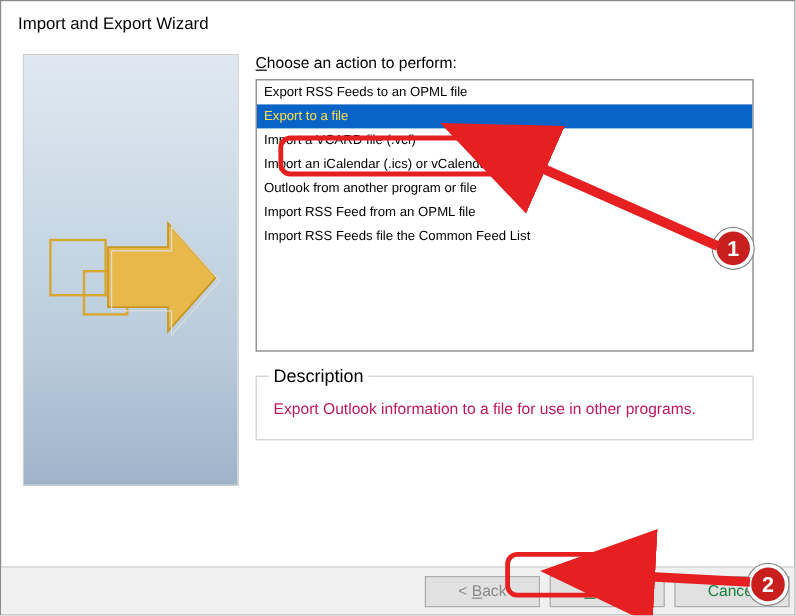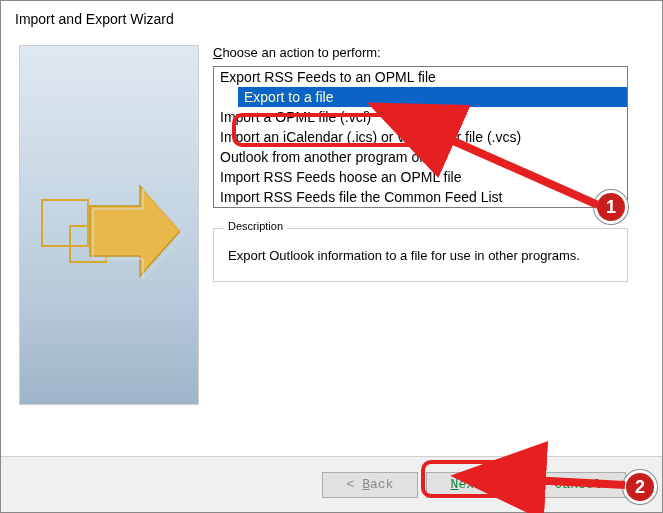--- a/index.html
+++ b/index.html
@@ -45,66 +45,64 @@
       display: flex;
       flex-direction: column;
     }
     .label {
       margin-bottom: 6px;
       color: #000;
     }
     .label .u { text-decoration: underline; }
     .listbox {
       border: 1px solid #7a7a7a;
-      height: 142px;
+      height: 227px;
       background: #fff;
       overflow: hidden;
-      font-size: 14px;
+      font-size: 11px;
       padding: 0;
     }
     .listbox .item {
       padding: 1px 6px;
       white-space: nowrap;
       cursor: default;
       line-height: 18px;
     }
     .listbox .item.selected {
       background: #0a64c8;
-      color: #fef9c3;
-      margin-left: 24px;
+      color: #fde047;
     }
     .groupbox {
       margin-top: 20px;
       position: relative;
       border: 1px solid #cfcfcf;
       padding: 18px 14px 16px 14px;
     }
     .groupbox .legend {
       position: absolute;
       top: -9px;
       left: 10px;
       background: #fff;
       padding: 0 4px;
       color: #000;
-      font-size: 11px;
+      font-size: 15px;
     }
     .groupbox .desc {
-      color: #000000;
+      color: #be185d;
       line-height: 1.35;
     }
     .footer {
       border-top: 1px solid #d0d0d0;
       background: #f0f0f0;
-      height: 56px;
+      height: 40px;
       display: flex;
       justify-content: flex-end;
       align-items: center;
       gap: 8px;
-      padding: 0 36px;
-      font-family: Liberation Mono, monospace;
+      padding: 0 4px;
     }
     .btn {
       min-width: 96px;
       height: 26px;
       border: 1px solid #adadad;
       background: #e1e1e1;
       font-family: inherit;
       font-size: 13px;
       color: #15803d;
       cursor: pointer;
@@ -142,24 +140,24 @@
         <path d="M 70 160 L 120 160 L 120 140 L 160 185 L 120 230 L 120 210 L 70 210 Z" fill="none" stroke="#dcdcdc" stroke-width="1" transform="translate(3,3)"></path>
       </svg>
     </div>
 
     <div class="right">
       <div class="label"><span class="u">C</span><span>hoose an action to perform:</span></div>
 
       <div class="listbox" id="listbox">
           <div class="item">Export RSS Feeds to an OPML file</div>
           <div class="item selected">Export to a file</div>
-          <div class="item">Import a OPML file (.vcf)</div>
+          <div class="item">Import a VCARD file (.vcf)</div>
           <div class="item">Import an iCalendar (.ics) or vCalendar file (.vcs)</div>
           <div class="item">Outlook from another program or file</div>
-          <div class="item">Import RSS Feeds hoose an OPML file</div>
+          <div class="item">Import RSS Feed from an OPML file</div>
           <div class="item">Import RSS Feeds file the Common Feed List</div>
         </div>
 
       <div class="groupbox">
         <div class="legend">Description</div>
         <div class="desc">Export Outlook information to a file for use in other programs.</div>
       </div>
     </div>
   </div>
 

